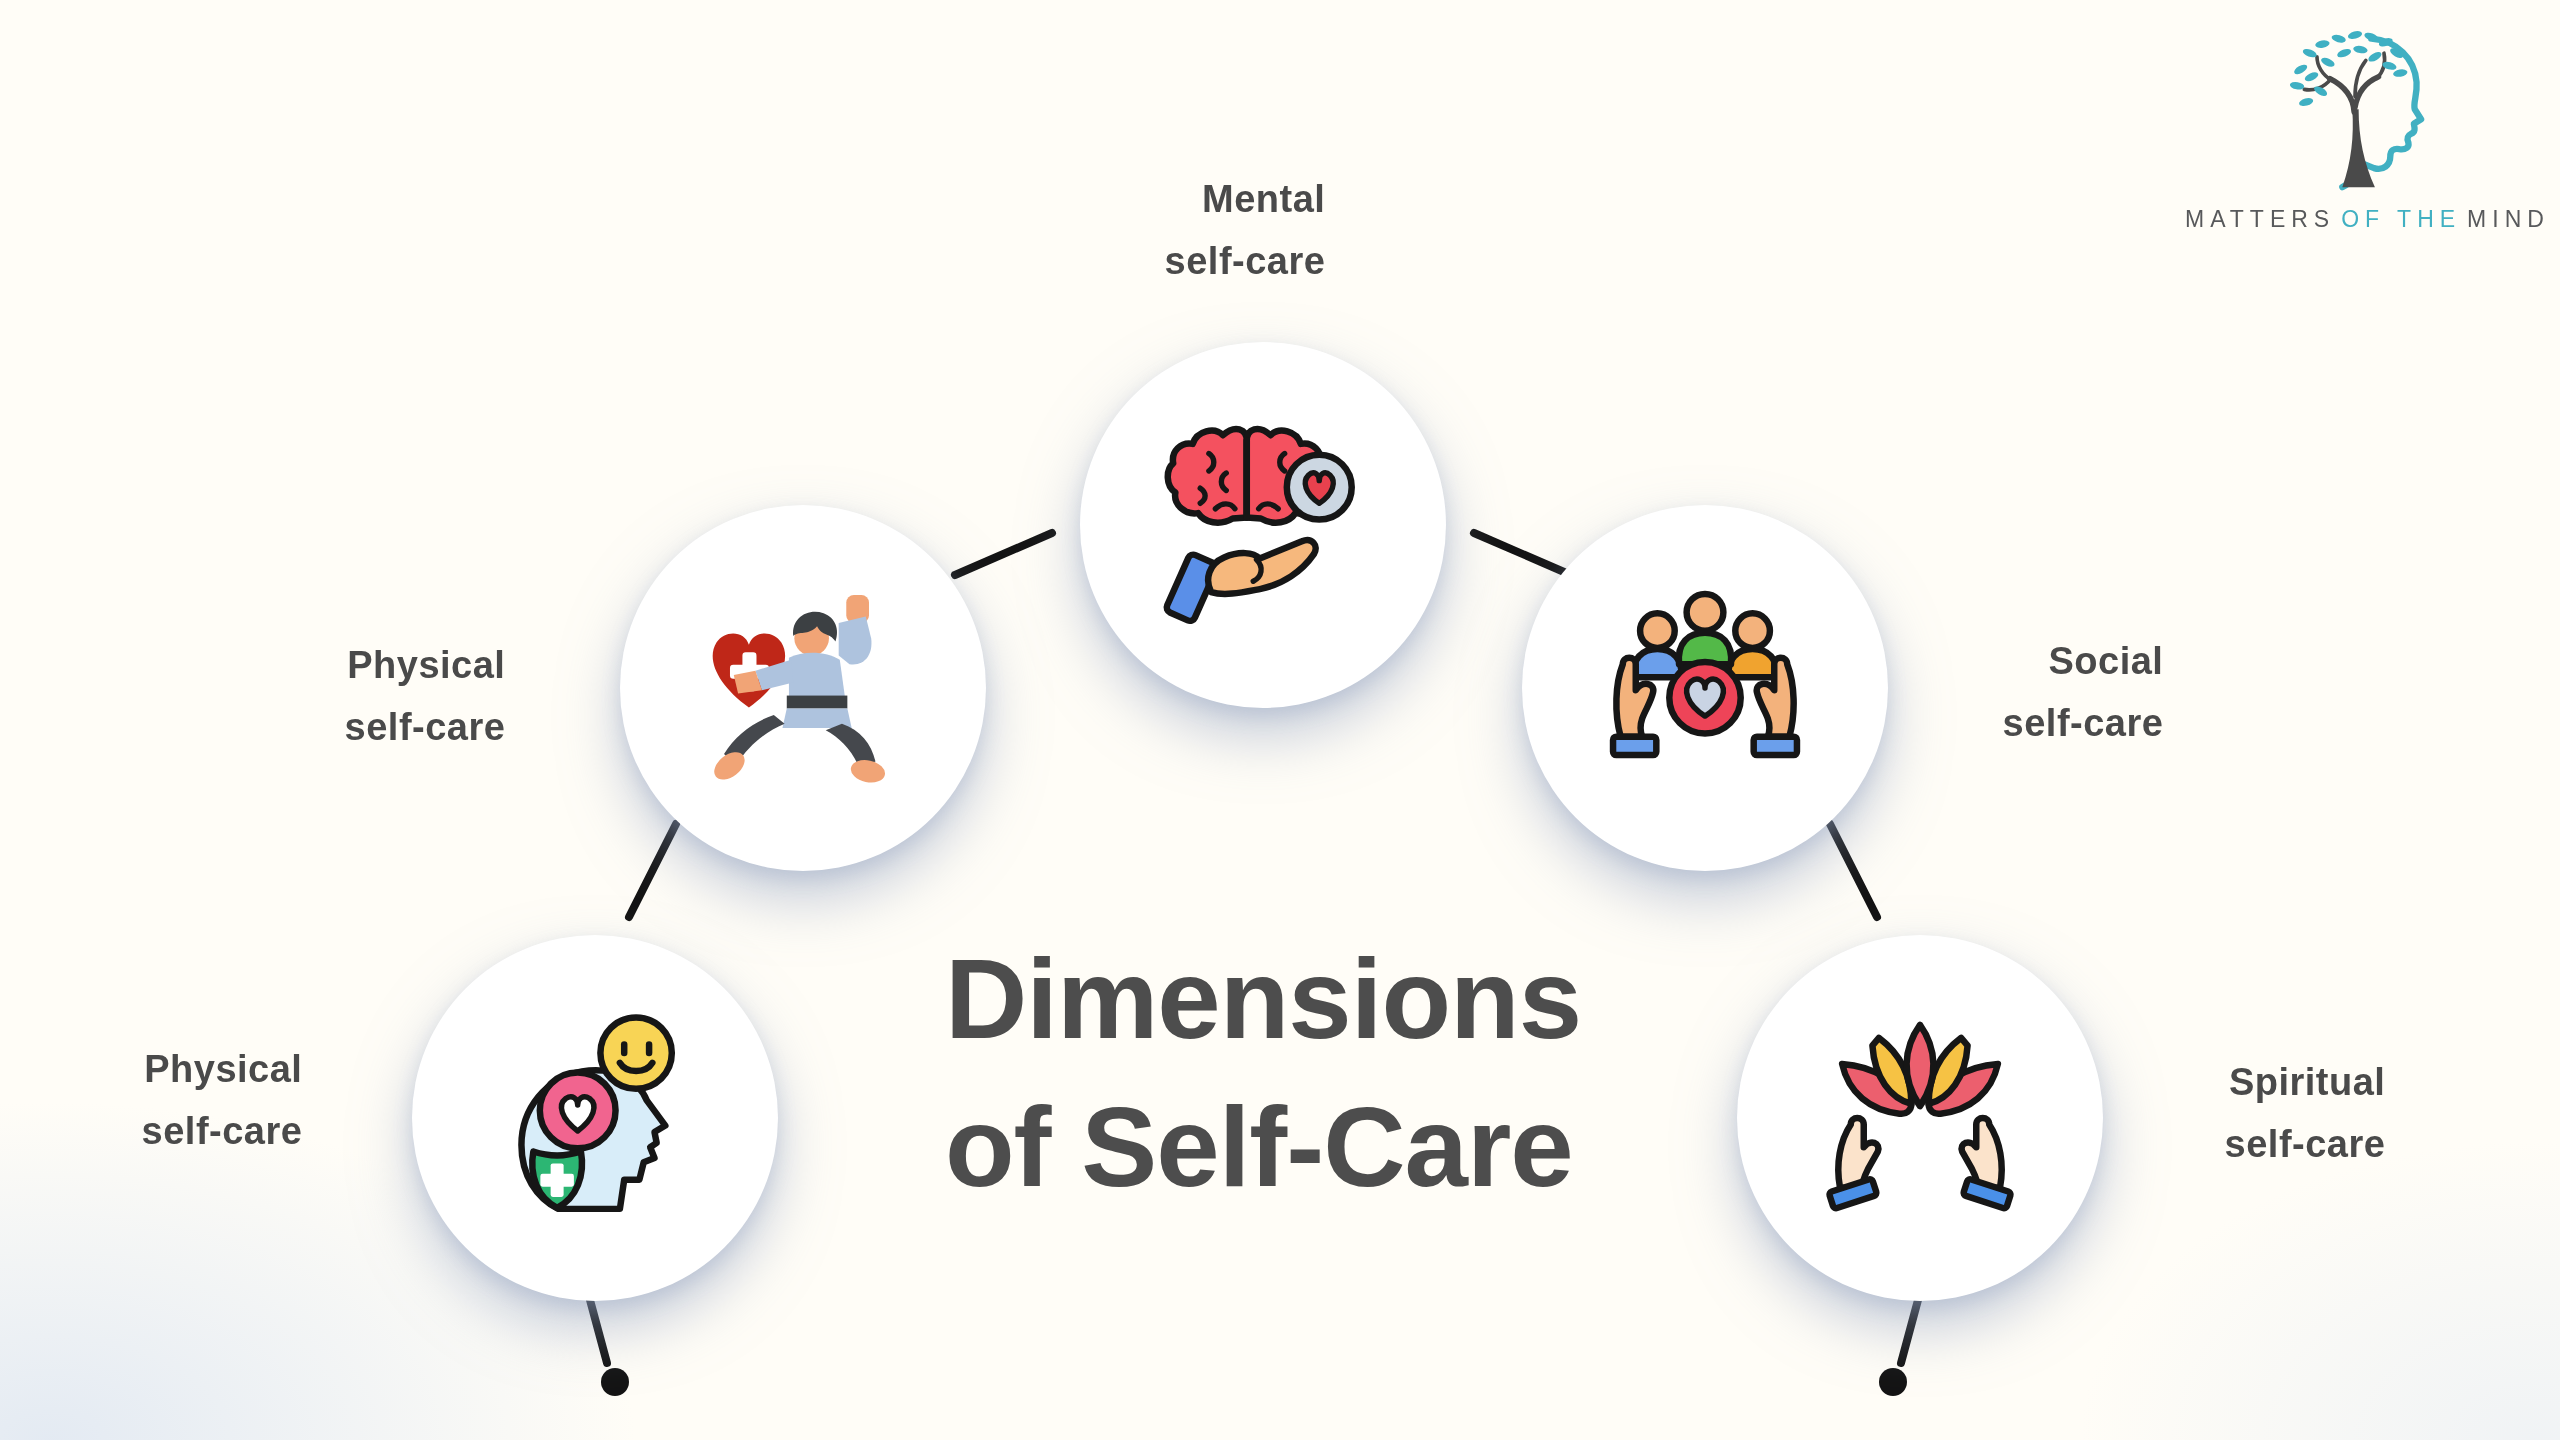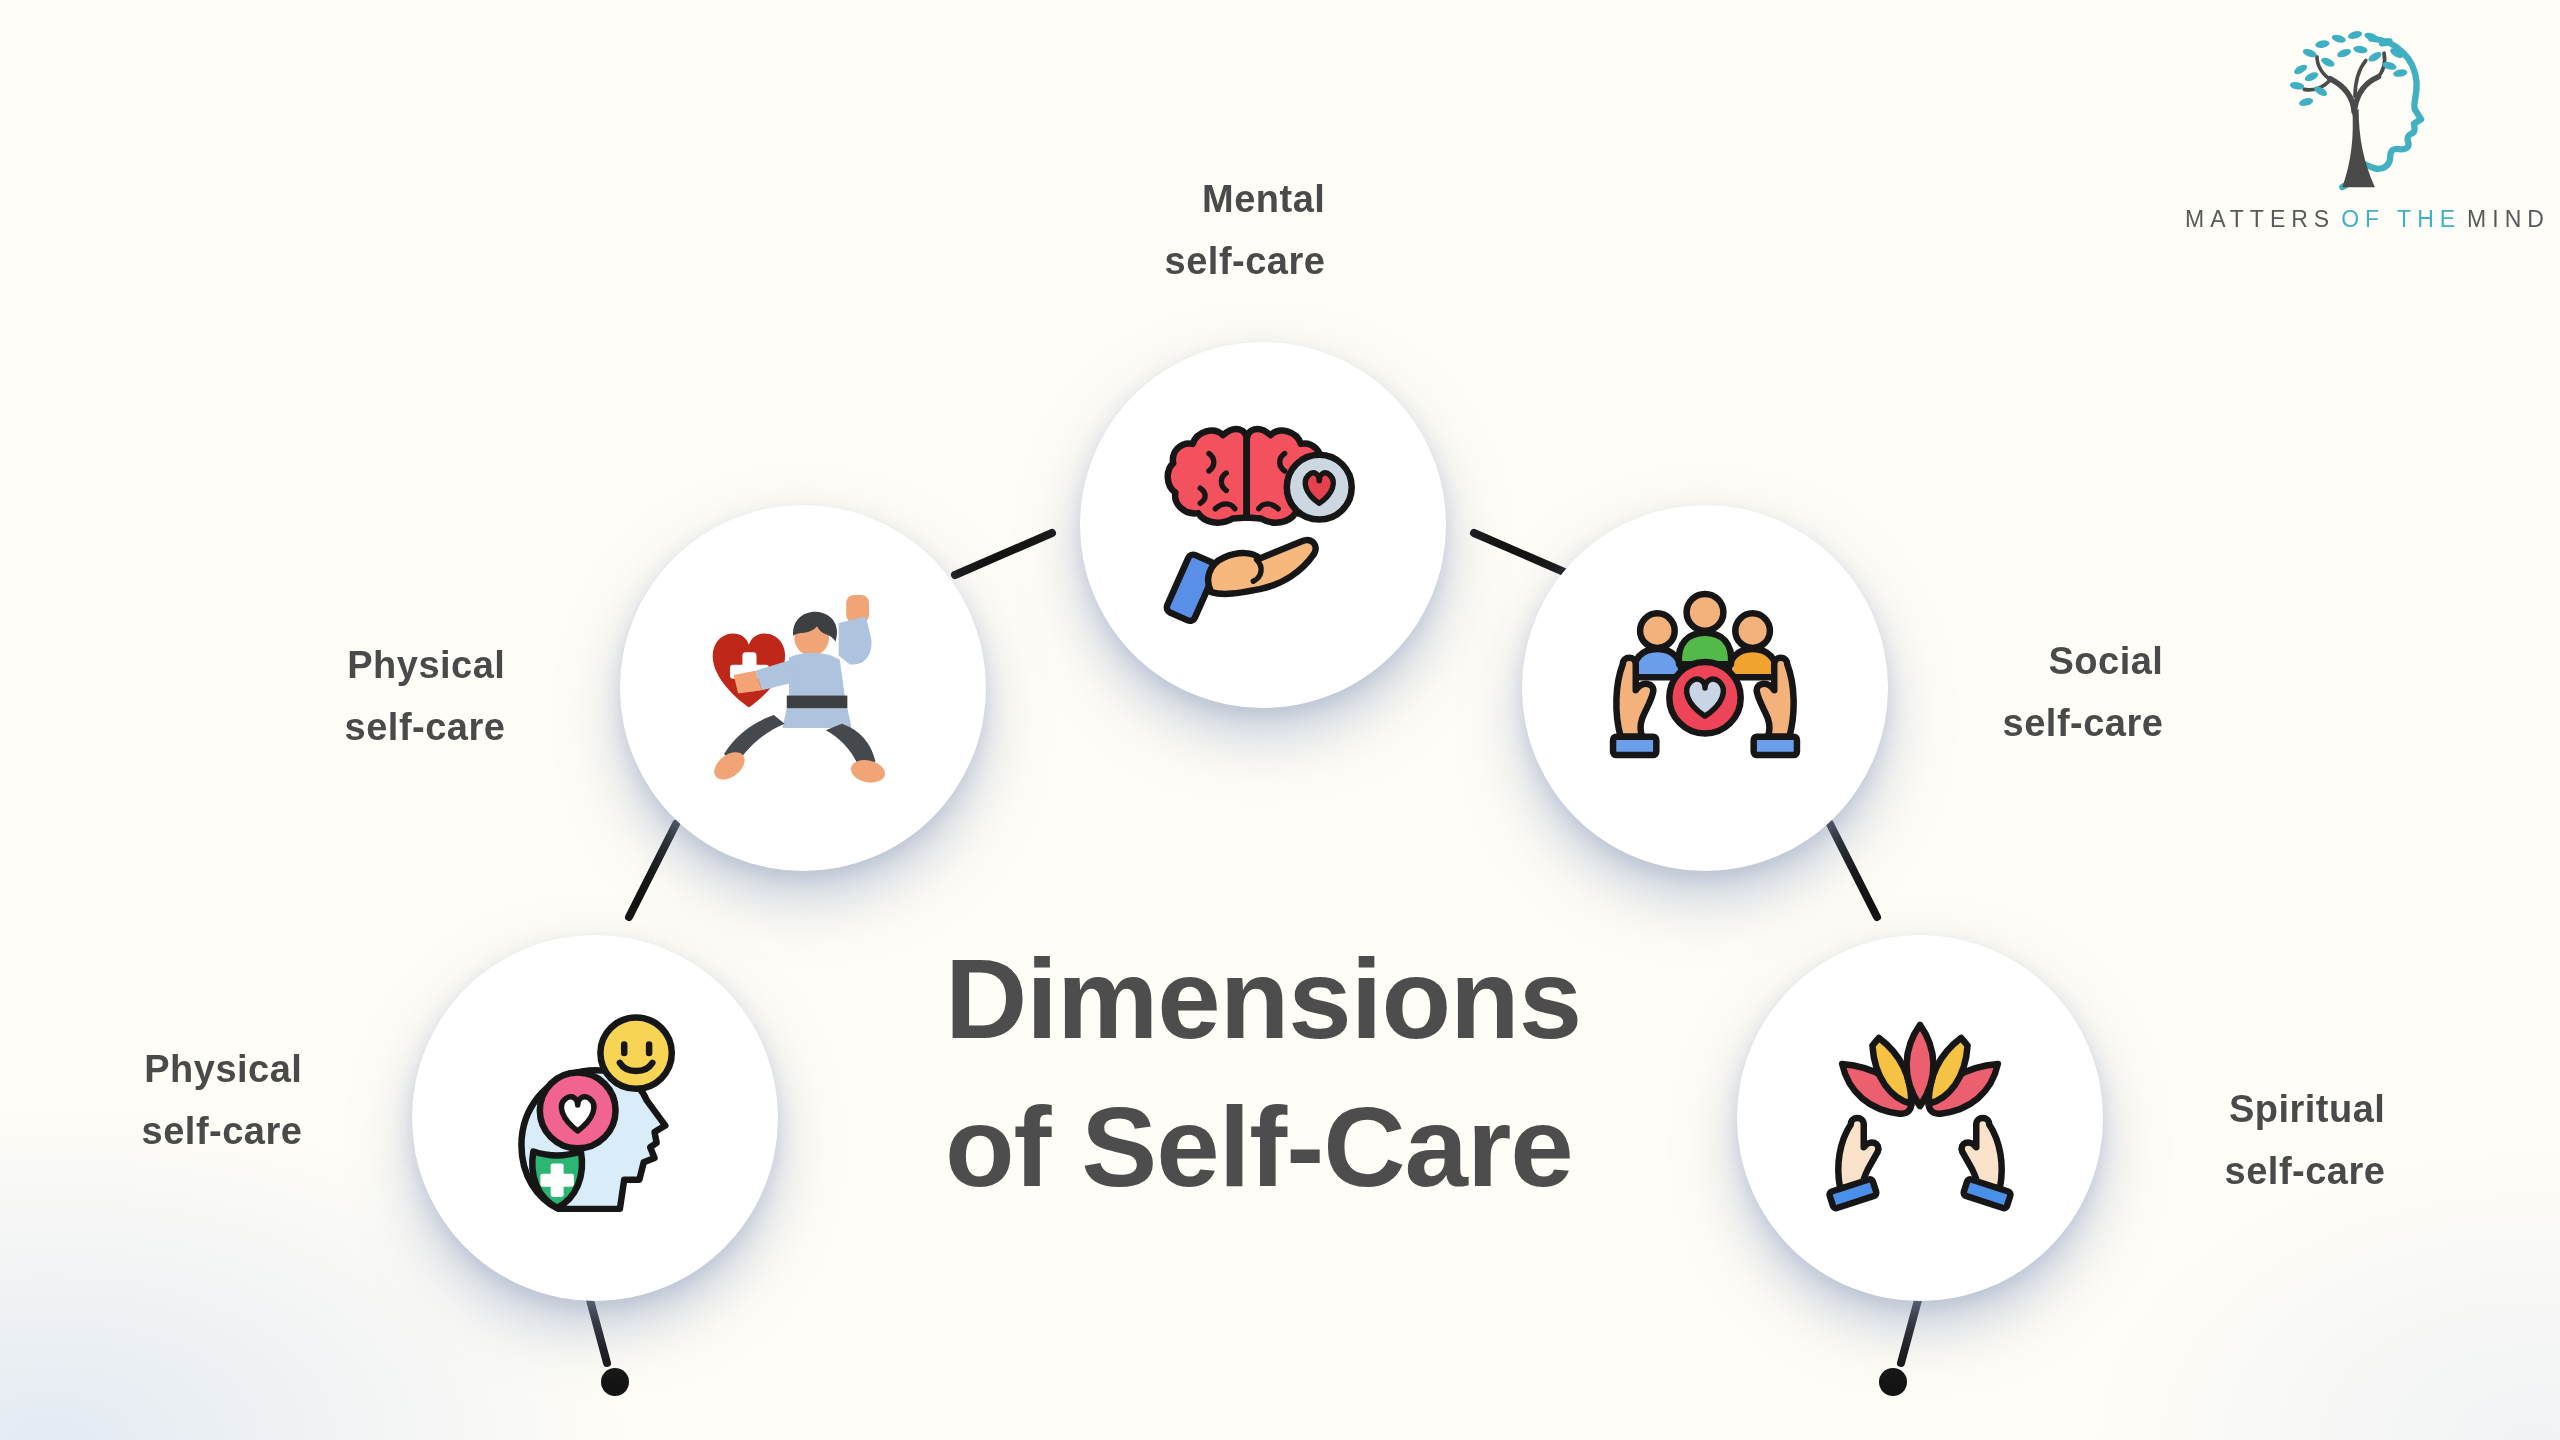--- a/index.html
+++ b/index.html
@@ -154,21 +154,21 @@
         <path d="M110,24 C125,45 128,73 110,99 C92,73 95,45 110,24 Z" fill="#ec5f6e"></path>
         <path d="M46,116 C46,108 58,108 58,116 L58,137 C64,129 74,133 71,141 L62,157 C58,165 56,171 56,177 L36,174 C32,153 36,131 46,116 Z" fill="#fbe3cb"></path>
         <rect x="27" y="172" width="42" height="16" rx="3" transform="rotate(-18 48 180)" fill="#4a90e8"></rect>
         <g transform="translate(220,0) scale(-1,1)">
           <path d="M46,116 C46,108 58,108 58,116 L58,137 C64,129 74,133 71,141 L62,157 C58,165 56,171 56,177 L36,174 C32,153 36,131 46,116 Z" fill="#fbe3cb"></path>
           <rect x="27" y="172" width="42" height="16" rx="3" transform="rotate(-18 48 180)" fill="#4a90e8"></rect>
         </g>
       </g>
     </svg>
   </div>
-  <div class="label" style="left:2305px;top:1078px;">Spiritual
+  <div class="label" style="left:2305px;top:1051px;">Spiritual
 self-care</div>
 
   <div class="logo">
     <div class="logo-mark">
       <svg viewBox="0 0 200 190">
         <path d="M118,14 C146,16 166,36 168,62 C169,77 164,84 166,92 L173,103 L165,108 C166,113 167,117 162,119 C158,121 157,124 159,129 C160,134 156,137 149,136 C143,135 139,137 139,144 C139,154 131,160 121,157 L106,151 C103,164 96,173 86,178" fill="none" stroke="#41b0c2" stroke-width="7" stroke-linecap="round" stroke-linejoin="round"></path>
         <path d="M86,178 C96,150 99,122 97,92 L104,92 C104,124 110,152 122,178 Z" fill="#4a4a4a"></path>
         <g fill="none" stroke="#4a4a4a" stroke-linecap="round">
           <path d="M99,95 C98,78 88,66 72,58" stroke-width="6"></path>
           <path d="M100,90 C103,72 112,62 126,56" stroke-width="6"></path>

